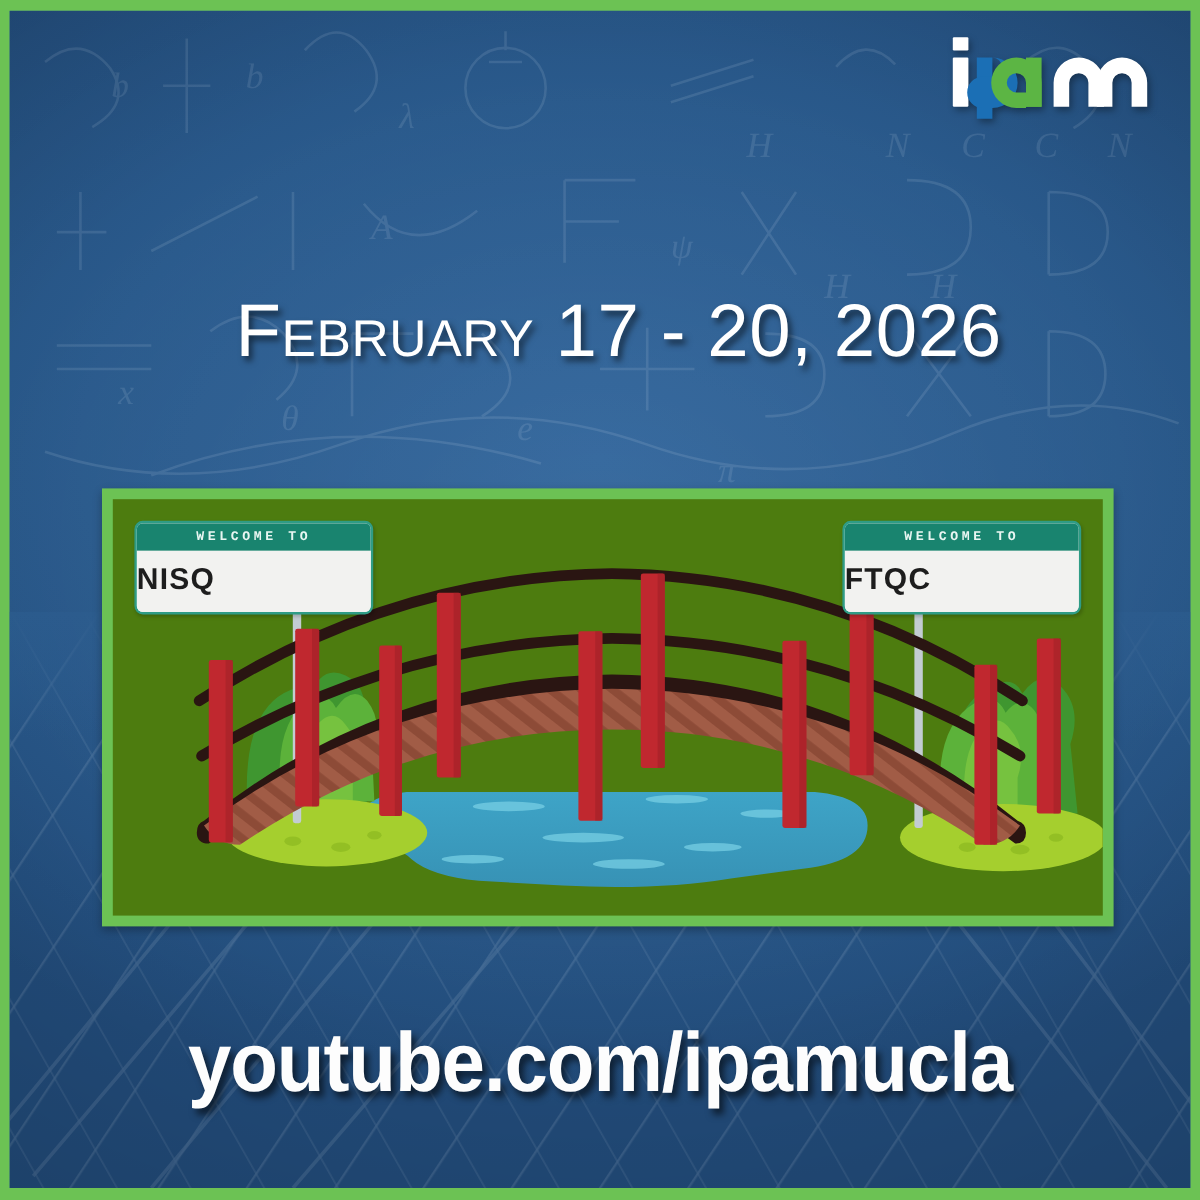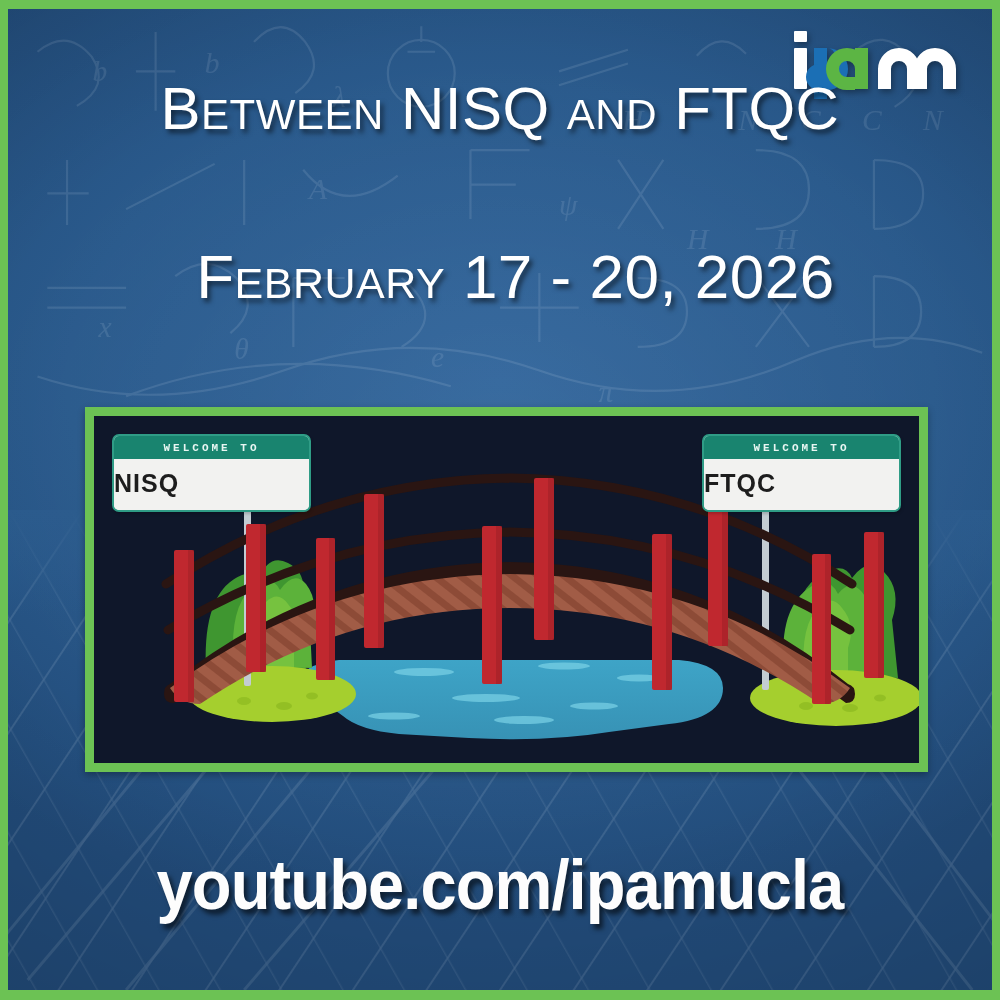--- a/index.html
+++ b/index.html
@@ -117,21 +117,21 @@
     left: 77px; top: 398px;
     width: 843px; height: 365px;
     background: #6cc254;
     padding: 9px;
     box-sizing: border-box;
     box-shadow: 0 3px 7px rgba(0,0,0,0.3);
   }
   #art-canvas {
     position: relative;
     width: 100%; height: 100%;
-    background: #0f172a;
+    background: #4d7c0f;
     overflow: hidden;
   }
   #art-canvas svg { width: 100%; height: 100%; display: block; }
 
   
   .road-sign {
     position: absolute;
     width: 195px;
     border: 2px solid #2f9c86;
     border-radius: 7px;
@@ -256,21 +256,20 @@
 
       <path d="M76 62 V42 a21 21 0 0 0 -42 0 a21 21 0 0 0 21 21 h8 v-13 h-8 a8 8 0 0 1 0 -16 a8 8 0 0 1 8 8 v20 z" fill="#5cb544"></path>
       <rect x="63" y="21" width="13" height="41" fill="#5cb544"></rect>
 
       <path d="M86 62 V42 a21 21 0 0 1 42 0 v20 h-13 V42 a8 8 0 0 0 -16 0 v20 z" fill="#ffffff"></path>
       <path d="M122 62 V42 a21 21 0 0 1 42 0 v20 h-13 V42 a8 8 0 0 0 -16 0 v20 z" fill="#ffffff"></path>
     </svg>
   </div>
 
   <div class="hdr-block" id="title">
-    <span class="title-line" id="title-line2">Between NISQ and FTQC</span>
   </div>
 
   <div class="hdr-block" id="dates">February 17 - 20, 2026</div>
 
   <div id="art-panel">
     <div id="art-canvas">
 
       <svg viewBox="0 0 825 347" xmlns="http://www.w3.org/2000/svg">
         <defs>
           <pattern id="deckPlanks" width="16" height="16" patternUnits="userSpaceOnUse" patternTransform="rotate(-52)">

